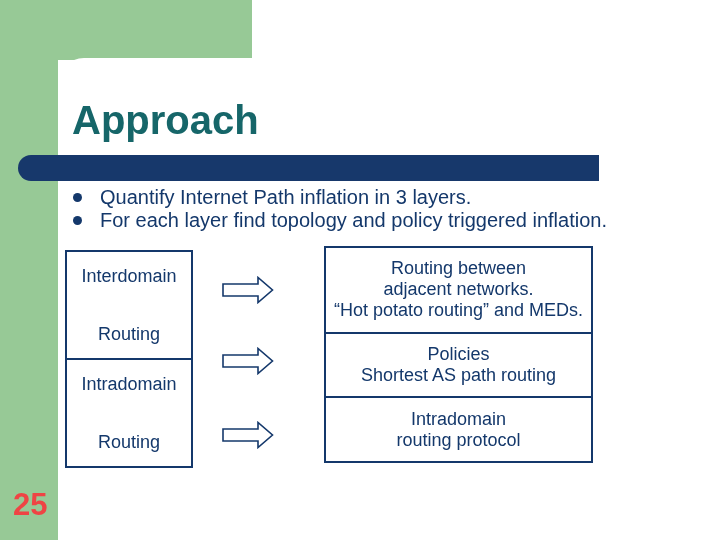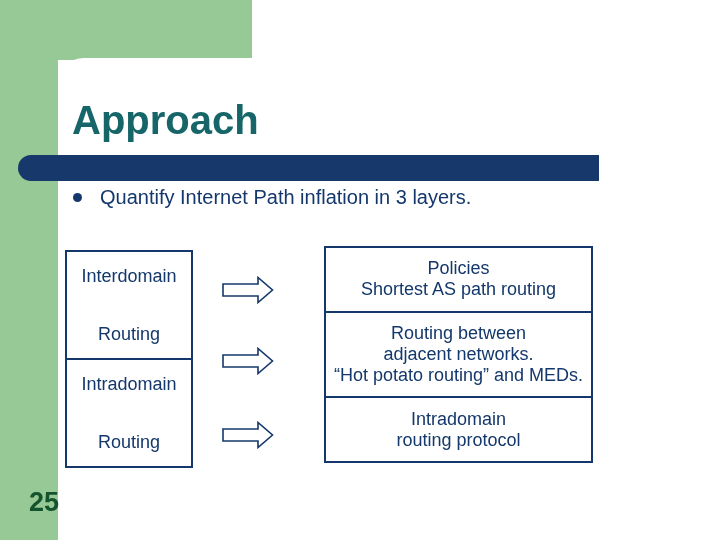--- a/index.html
+++ b/index.html
@@ -110,43 +110,46 @@
     position: absolute;
     left: 222px;
     width: 52px; height: 28px;
   }
   .arrow-1 { top: 276px; }
   .arrow-2 { top: 347px; }
   .arrow-3 { top: 421px; }
   .page-number {
     position: absolute;
     left: 13px; top: 487px;
-    color: #14532d;
-    font-size: 27px;
+    color: #ef4444;
+    font-size: 31px;
     font-weight: bold;
-    margin-left: 16px;
   }
 </style>
 </head>
 <body>
 
 <div class="slide">
 
   <div class="top-band"></div>
   <div class="left-strip"></div>
   <div class="content-panel"></div>
 
   <h1 class="slide-title">Approach</h1>
 
   <div class="title-bar"></div>
 
   <ul class="bullet-list">
     <li class="bullet-item">
       <span class="bullet-dot"></span>
       <span>Quantify Internet Path inflation in 3 layers.</span>
+    </li>
+    <li class="bullet-item">
+      <span class="bullet-dot"></span>
+      <span>For each layer find topology and policy triggered inflation.</span>
     </li>
   </ul>
 
   <div class="layer-table left-table">
     <div class="cell">
       <span>Interdomain</span>
       <span>Routing</span>
     </div>
     <div class="cell">
       <span>Intradomain</span>
@@ -159,27 +162,27 @@
   </svg>
   <svg class="arrow arrow-2" viewBox="0 0 52 28" xmlns="http://www.w3.org/2000/svg">
     <path d="M1,8 L36,8 L36,1.5 L50.5,14 L36,26.5 L36,20 L1,20 Z" fill="#ffffff" stroke="#14386B" stroke-width="1.6"></path>
   </svg>
   <svg class="arrow arrow-3" viewBox="0 0 52 28" xmlns="http://www.w3.org/2000/svg">
     <path d="M1,8 L36,8 L36,1.5 L50.5,14 L36,26.5 L36,20 L1,20 Z" fill="#ffffff" stroke="#14386B" stroke-width="1.6"></path>
   </svg>
 
   <div class="layer-table right-table">
     <div class="cell">
-      <span>Policies</span>
-      <span>Shortest AS path routing</span>
-    </div>
-    <div class="cell">
       <span>Routing between</span>
       <span>adjacent networks.</span>
       <span>“Hot potato routing” and MEDs.</span>
+    </div>
+    <div class="cell">
+      <span>Policies</span>
+      <span>Shortest AS path routing</span>
     </div>
     <div class="cell">
       <span>Intradomain</span>
       <span>routing protocol</span>
     </div>
   </div>
 
   <div class="page-number">25</div>
 
 </div>

